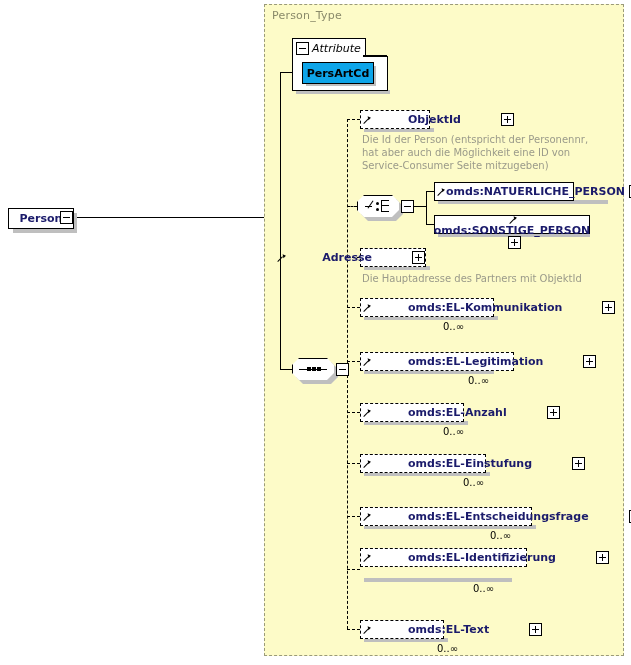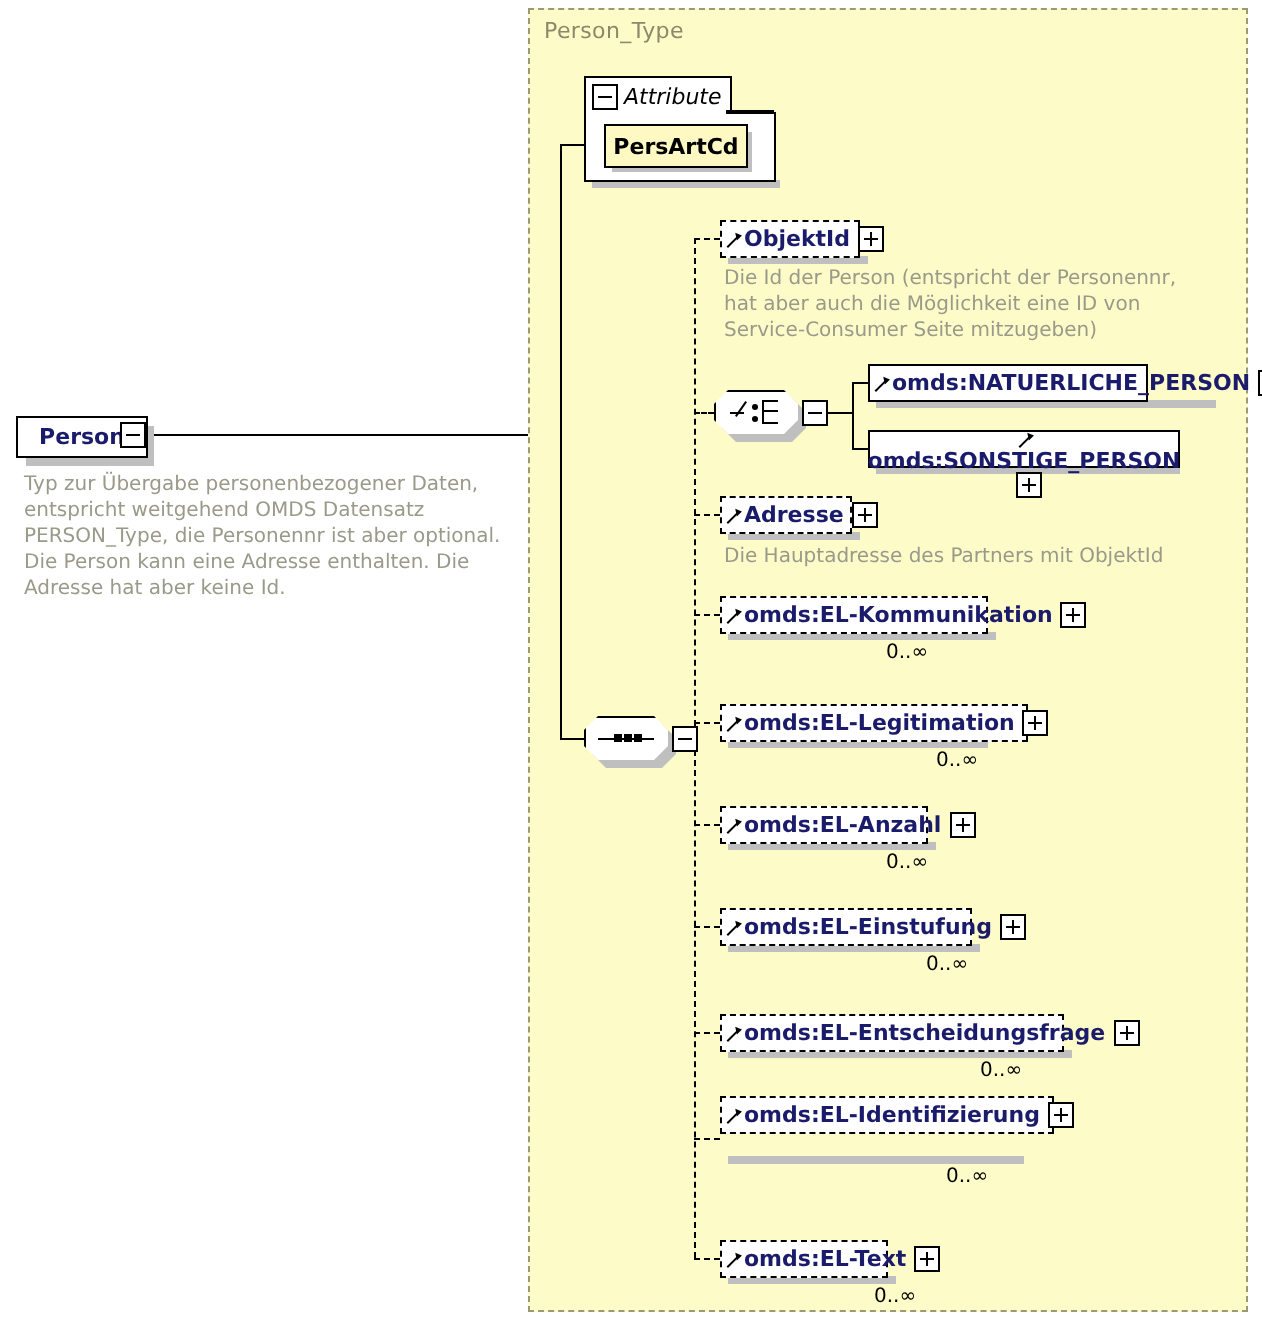--- a/index.html
+++ b/index.html
@@ -17,21 +17,21 @@
     position:absolute;left:272px;top:9px;font-size:11px;color:#8a8a6a;
     font-weight:normal;letter-spacing:.2px;white-space:nowrap;
   }
 
   
   .node{position:absolute;box-sizing:border-box;background:#ffffff;
         height:19px;display:flex;align-items:center;z-index:6;}
   .node .lbl{font-size:11px;font-weight:bold;color:#1b1b6b;
              white-space:nowrap;line-height:1;}
   .node.solid{border:1px solid #000;}
-  .node.dashed{border:1px dashed #000;}
+  .node.dashed{border:1px dashed #000;gap:36px;}
   .shadow{position:absolute;background:#bfbfbf;z-index:5;}
 
   
   .arrow{width:9px;height:11px;flex:0 0 9px;position:relative;margin-left:2px;}
   .arrow:before{content:"";position:absolute;left:1px;bottom:1px;width:7px;height:1px;
       background:#000;transform:rotate(-45deg);transform-origin:left bottom;}
   .arrow:after{content:"";position:absolute;left:5.4px;bottom:4.6px;
       border-left:3px solid #000;border-top:2px solid transparent;
       border-bottom:2px solid transparent;transform:rotate(-12deg);}
 
@@ -56,21 +56,21 @@
   
   #attr-box{position:absolute;left:292px;top:38px;width:72px;height:18px;
      border:1px solid #000;border-bottom:none;background:#fff;
      display:flex;align-items:center;z-index:7;}
   #attr-body{position:absolute;left:292px;top:56px;width:94px;height:34px;
      border:1px solid #000;border-top:none;background:#fff;z-index:6;}
   #attr-top-right{position:absolute;left:363px;top:55px;width:24px;height:2px;
      background:#000;z-index:7;}
   #attr-label{font-size:11px;font-style:italic;color:#000;margin-left:3px;}
   #persart{position:absolute;left:302px;top:62px;width:70px;height:20px;
-     border:1px solid #000;background:#fef9c3;display:flex;align-items:center;
+     border:1px solid #000;background:#0ea5e9;display:flex;align-items:center;
      justify-content:center;z-index:8;}
   #persart .lbl{font-size:11px;font-weight:bold;color:#000;}
   #persart-shadow{left:306px;top:82px;width:70px;height:4px;z-index:7;}
   #persart-shadow2{left:372px;top:66px;width:4px;height:16px;z-index:7;}
   #attr-shadow{left:296px;top:90px;width:94px;height:4px;z-index:5;}
 
   
   .conn{position:absolute;z-index:7;}
   .conn .oct{position:absolute;left:0;top:0;width:42px;height:22px;
      background:#fff;border:1px solid #000;
@@ -101,21 +101,20 @@
   <div class="type-panel"></div>
   <div class="type-title">Person_Type</div>
 
   <div class="shadow" id="person-shadow"></div>
   <div class="shadow" id="person-shadow2"></div>
   <div id="person-box">
     <span class="lbl">Person</span>
   </div>
   <div class="exp" id="person-exp"></div>
 
-  <div class="desc" id="person-desc" style="left:12px;top:236px;width:240px;">Typ zur Übergabe personenbezogener Daten, entspricht weitgehend OMDS Datensatz PERSON_Type, die Personennr ist aber optional. Die Person kann eine Adresse enthalten. Die Adresse hat aber keine Id.</div>
 
   <div class="ln" style="left:72px;top:217px;width:192px;height:1px;"></div>
 
   <div class="shadow" id="attr-shadow"></div>
   <div id="attr-body"></div>
   <div id="attr-box">
     <div class="exp" style="margin-left:3px;"></div>
     <span id="attr-label">Attribute</span>
   </div>
   <div id="attr-top-right"></div>
@@ -186,21 +185,21 @@
 
   <div class="shadow" style="left:438px;top:233px;width:152px;height:4px;"></div>
   <div class="node solid" style="left:434px;top:215px;width:156px;flex-direction:column;">
     <span class="arrow"></span>
     <span class="lbl">omds:SONSTIGE_PERSON</span>
     <span class="exp plus" style="margin-left:4px;"></span>
   </div>
 
   <div class="dln h" style="left:347px;top:257px;width:13px;"></div>
   <div class="shadow" style="left:364px;top:266px;width:66px;height:4px;"></div>
-  <div class="node dashed" style="left:360px;top:248px;width:66px;">
+  <div class="node dashed" style="left:360px;top:248px;width:66px;justify-content:flex-end;">
     <span class="arrow"></span>
     <span class="lbl">Adresse</span>
     <span class="exp plus" style="margin-left:4px;"></span>
   </div>
   <div class="desc" style="left:362px;top:272px;width:250px;">Die Hauptadresse des Partners mit ObjektId</div>
 
   <div class="dln h" style="left:347px;top:307px;width:13px;"></div>
   <div class="shadow" style="left:364px;top:316px;width:134px;height:4px;"></div>
   <div class="node dashed" style="left:360px;top:298px;width:134px;">
     <span class="arrow"></span>

